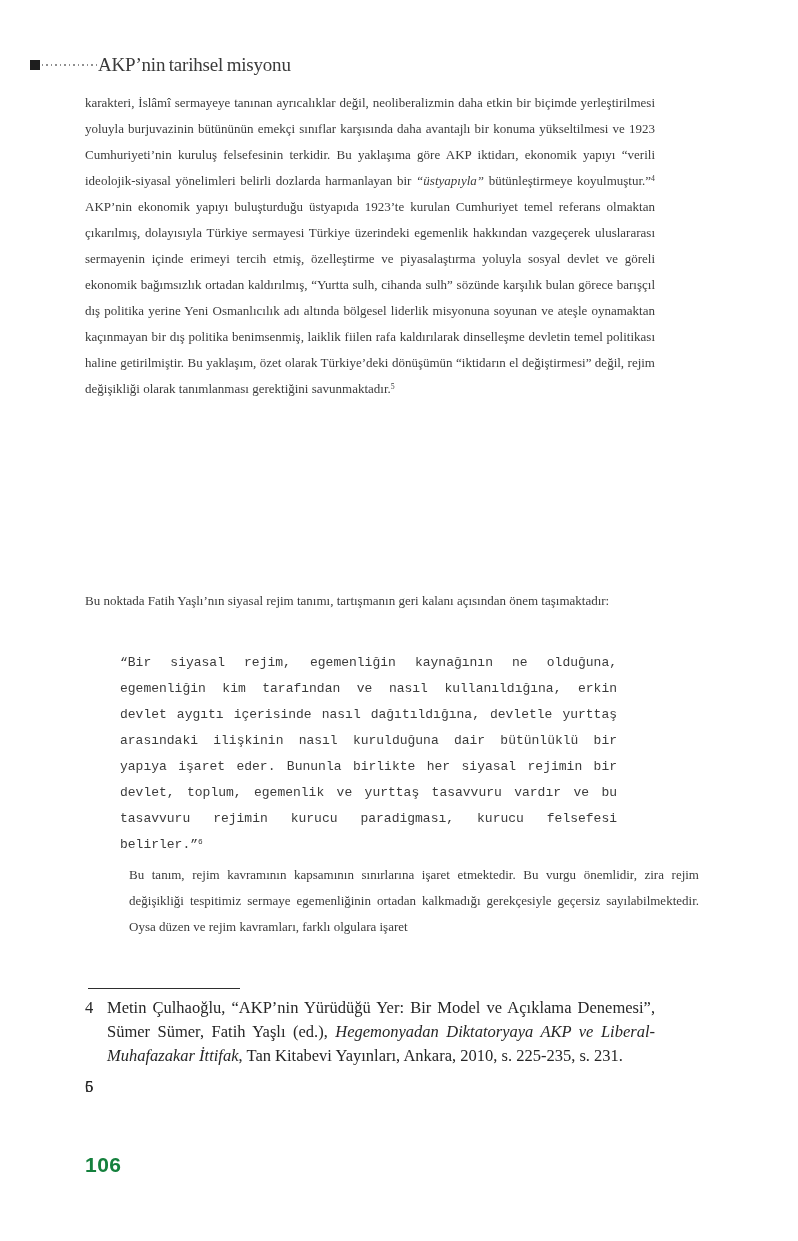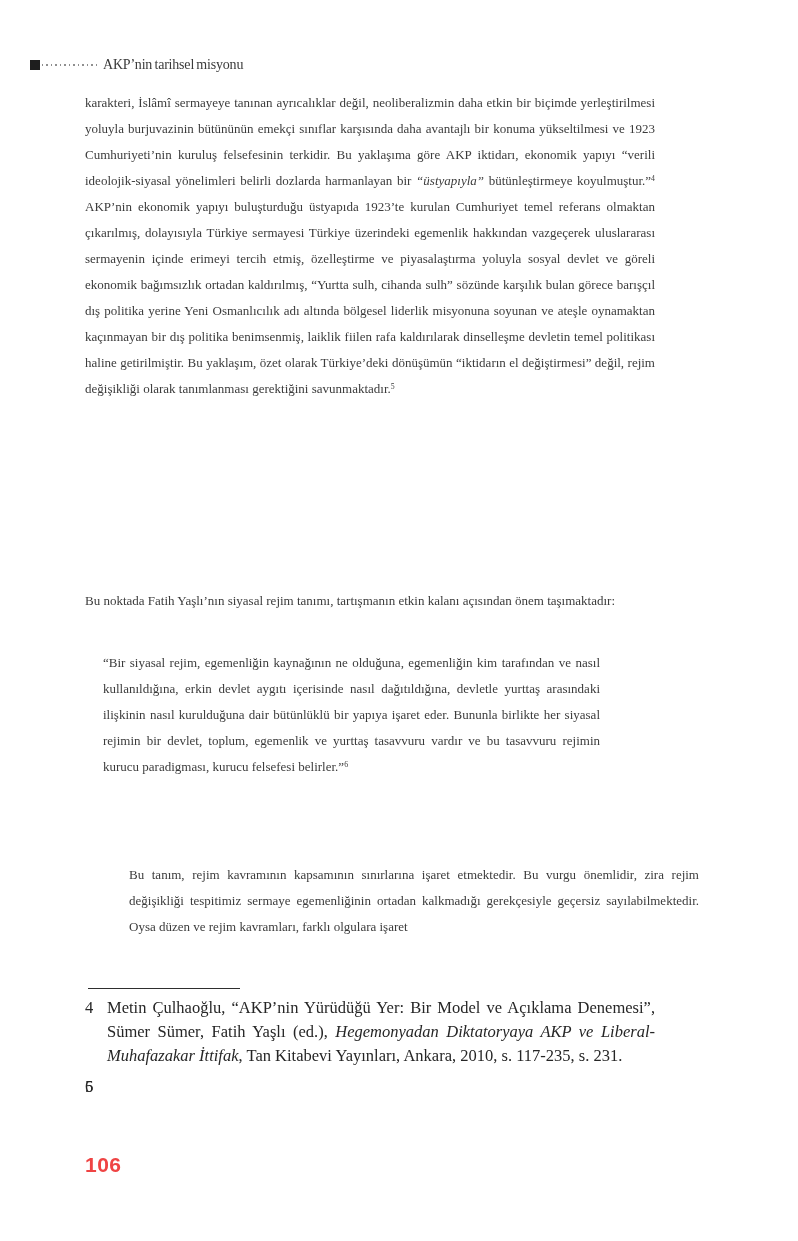--- a/index.html
+++ b/index.html
@@ -31,44 +31,44 @@
     flex: 0 0 auto;
   }
   .dots {
     width: 56px;
     height: 2px;
     margin-left: 2px;
     background-image: repeating-linear-gradient(90deg, #8f8f8f 0 1.5px, transparent 1.5px 4.5px);
     flex: 0 0 auto;
   }
   .head-title {
-    margin-left: 5px;
-    font-size: 14px;
+    font-size: 19px;
     color: #3a3a3a;
     letter-spacing: -0.2px;
     word-spacing: -1px;
     white-space: nowrap;
   }
 
   
   .para, .quote {
     position: absolute;
     left: 85px;
     width: 570px;
     font-size: 13px;
     line-height: 26px;
     color: #3b3b3b;
     text-align: justify;
   }
   .p1 { top: 90px; }
   .p2 { top: 588px; text-align: left; }
   .quote {
     top: 650px;
-    left: 103px;
+    left: 120px;
     width: 497px;
+    font-family: Liberation Mono, monospace;
   }
   .p3 { top: 862px; margin-left: 44px; }
   .it { font-style: italic; }
   sup {
     font-size: 0.6em;
     line-height: 0;
     vertical-align: baseline;
     position: relative;
     top: -0.55em;
   }
@@ -104,49 +104,49 @@
   }
 
   
   .pageno {
     position: absolute;
     left: 85px;
     top: 1153px;
     font-family: "Liberation Sans", sans-serif;
     font-weight: bold;
     font-size: 21px;
-    color: #ef4444;
+    color: #15803d;
     letter-spacing: 0.5px;
   }
 </style>
 </head>
 <body>
 
 <div class="page">
 
   <header class="running-head">
     <span class="sq"></span>
     <span class="dots"></span>
     <span class="head-title">AKP’nin tarihsel misyonu</span>
   </header>
 
   <div class="para p1"><span>karakteri, İslâmî sermayeye tanınan ayrıcalıklar değil, neoliberalizmin daha etkin bir biçimde yerleştirilmesi yoluyla burjuvazinin bütününün emekçi sınıflar karşısında daha avantajlı bir konuma yükseltilmesi ve 1923 Cumhuriyeti’nin kuruluş felsefesinin terkidir. Bu yaklaşıma göre AKP iktidarı, ekonomik yapıyı “verili ideolojik-siyasal yönelimleri belirli dozlarda harmanlayan bir </span><span class="it">“üstyapıyla”</span><span> bütünleştirmeye koyulmuştur.”</span><sup>4</sup><span> AKP’nin ekonomik yapıyı buluşturduğu üstyapıda 1923’te kurulan Cumhuriyet temel referans olmaktan çıkarılmış, dolayısıyla Türkiye sermayesi Türkiye üzerindeki egemenlik hakkından vazgeçerek uluslararası sermayenin içinde erimeyi tercih etmiş, özelleştirme ve piyasalaştırma yoluyla sosyal devlet ve göreli ekonomik bağımsızlık ortadan kaldırılmış, “Yurtta sulh, cihanda sulh” sözünde karşılık bulan görece barışçıl dış politika yerine Yeni Osmanlıcılık adı altında bölgesel liderlik misyonuna soyunan ve ateşle oynamaktan kaçınmayan bir dış politika benimsenmiş, laiklik fiilen rafa kaldırılarak dinselleşme devletin temel politikası haline getirilmiştir. Bu yaklaşım, özet olarak Türkiye’deki dönüşümün “iktidarın el değiştirmesi” değil, rejim değişikliği olarak tanımlanması gerektiğini savunmaktadır.</span><sup>5</sup></div>
 
-  <div class="para p2"><span>Bu noktada Fatih Yaşlı’nın siyasal rejim tanımı, tartışmanın etkin kalanı açısından önem taşımaktadır:</span></div>
+  <div class="para p2"><span>Bu noktada Fatih Yaşlı’nın siyasal rejim tanımı, tartışmanın geri kalanı açısından önem taşımaktadır:</span></div>
 
   <div class="quote"><span>“Bir siyasal rejim, egemenliğin kaynağının ne olduğuna, egemenliğin kim tarafından ve nasıl kullanıldığına, erkin devlet aygıtı içerisinde nasıl dağıtıldığına, devletle yurttaş arasındaki ilişkinin nasıl kurulduğuna dair bütünlüklü bir yapıya işaret eder. Bununla birlikte her siyasal rejimin bir devlet, toplum, egemenlik ve yurttaş tasavvuru vardır ve bu tasavvuru rejimin kurucu paradigması, kurucu felsefesi belirler.”</span><sup>6</sup></div>
 
   <div class="para p3"><span>Bu tanım, rejim kavramının kapsamının sınırlarına işaret etmektedir. Bu vurgu önemlidir, zira rejim değişikliği tespitimiz sermaye egemenliğinin ortadan kalkmadığı gerekçesiyle geçersiz sayılabilmektedir. Oysa düzen ve rejim kavramları, farklı olgulara işaret</span></div>
 
   <div class="fnrule"></div>
 
   <div class="fns">
     <div class="fn">
       <span class="fn-num">4</span>
-      <span class="fn-text"><span>Metin Çulhaoğlu, “AKP’nin Yürüdüğü Yer: Bir Model ve Açıklama Denemesi”, Sümer Sümer, Fatih Yaşlı (ed.), </span><span class="it">Hegemonyadan Diktatoryaya AKP ve Liberal-Muhafazakar İttifak</span><span>, Tan Kitabevi Yayınları, Ankara, 2010, s. 117-235, s. 231.</span></span>
+      <span class="fn-text"><span>Metin Çulhaoğlu, “AKP’nin Yürüdüğü Yer: Bir Model ve Açıklama Denemesi”, Sümer Sümer, Fatih Yaşlı (ed.), </span><span class="it">Hegemonyadan Diktatoryaya AKP ve Liberal-Muhafazakar İttifak</span><span>, Tan Kitabevi Yayınları, Ankara, 2010, s. 225-235, s. 231.</span></span>
     </div>
     <div class="fn">
       <span class="fn-num">5</span>
     </div>
     <div class="fn">
       <span class="fn-num">6</span>
     </div>
   </div>
 
   <div class="pageno">106</div>

